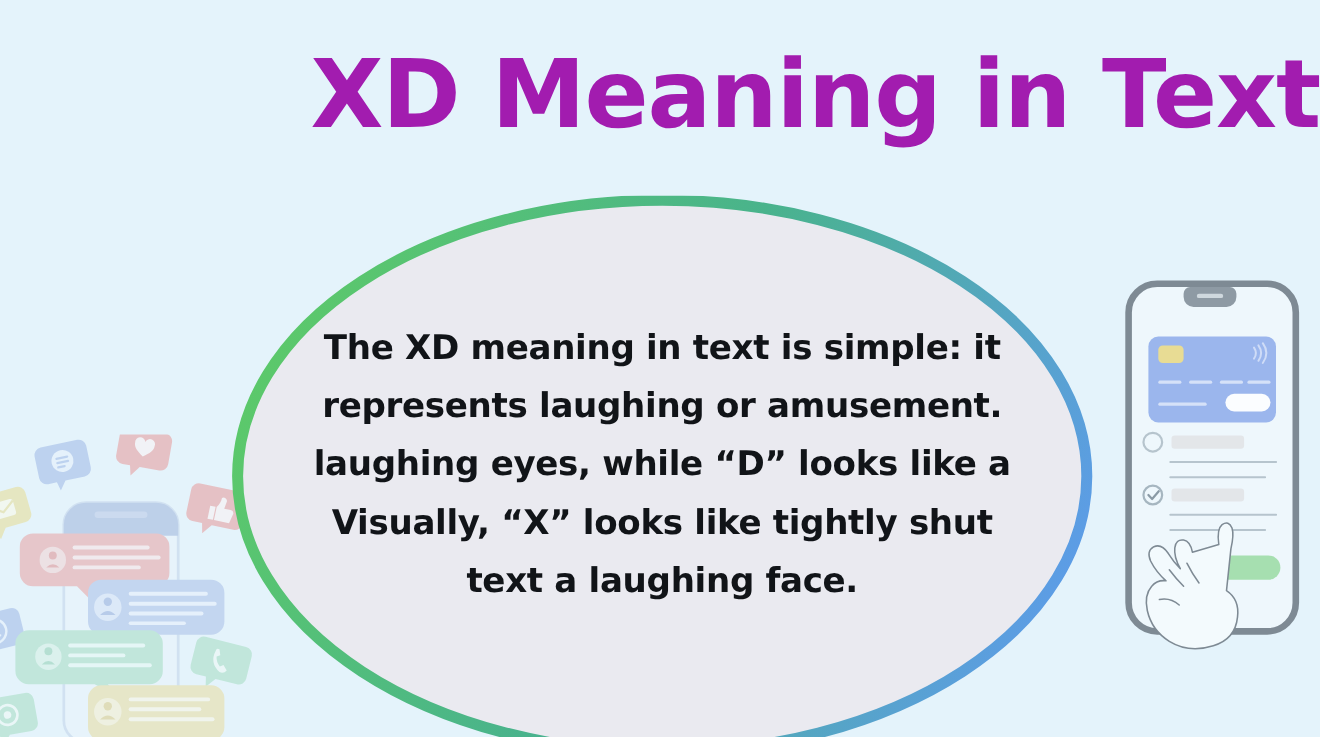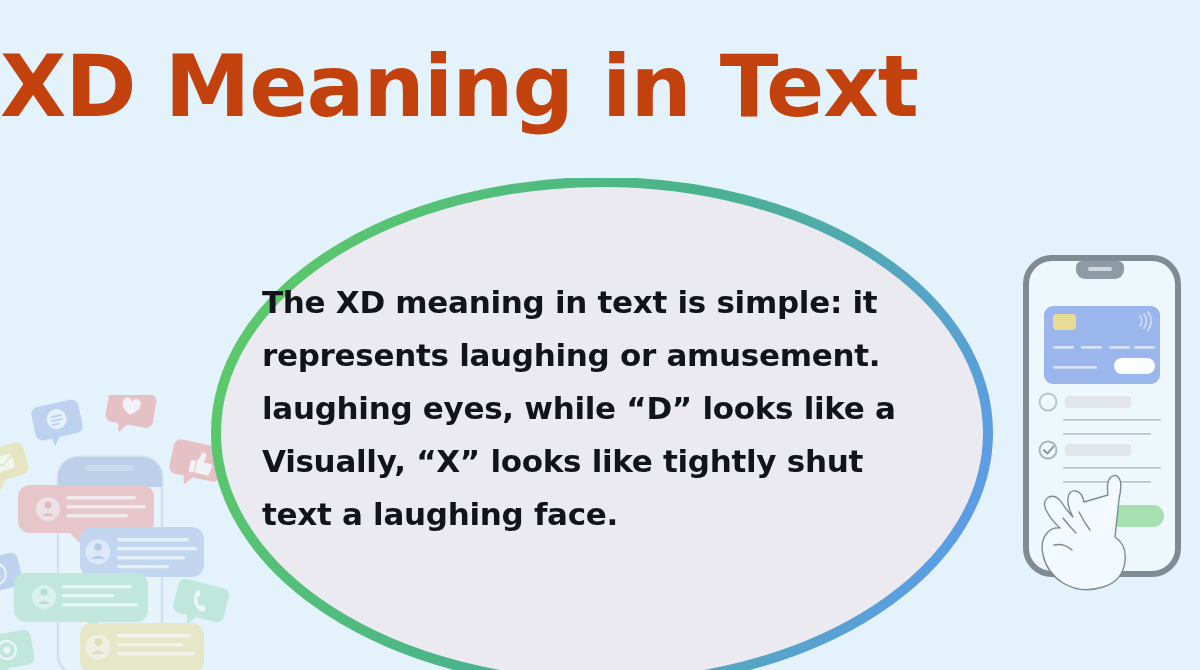--- a/index.html
+++ b/index.html
@@ -21,26 +21,26 @@
     background: #e4f3fb;
     overflow: hidden;
   }
 
   
   #page-title {
     position: absolute;
     left: 0;
     top: 38px;
     width: 1200px;
-    text-align: left;
+    text-align: right;
     font-family: "DejaVu Sans", sans-serif;
     font-size: 86px;
     line-height: 96px;
     font-weight: bold;
-    color: #c2410c;
+    color: #a21caf;
     letter-spacing: -1px;
     white-space: nowrap;
   }
 
   
   #left-illustration {
     position: absolute;
     left: -18px;
     top: 395px;
     width: 250px;
@@ -61,22 +61,23 @@
   #ellipse-card {
     position: absolute;
     left: 210px;
     top: 178px;
     width: 785px;
     height: 510px;
   }
   #ellipse-text {
     position: absolute;
     left: 262px;
-    top: 276px;
+    top: 290px;
     width: 680px;
+    text-align: center;
     font-family: "DejaVu Sans", sans-serif;
     font-size: 31px;
     line-height: 53px;
     font-weight: bold;
     color: #111418;
     letter-spacing: -0.3px;
   }
 </style>
 </head>
 <body>

